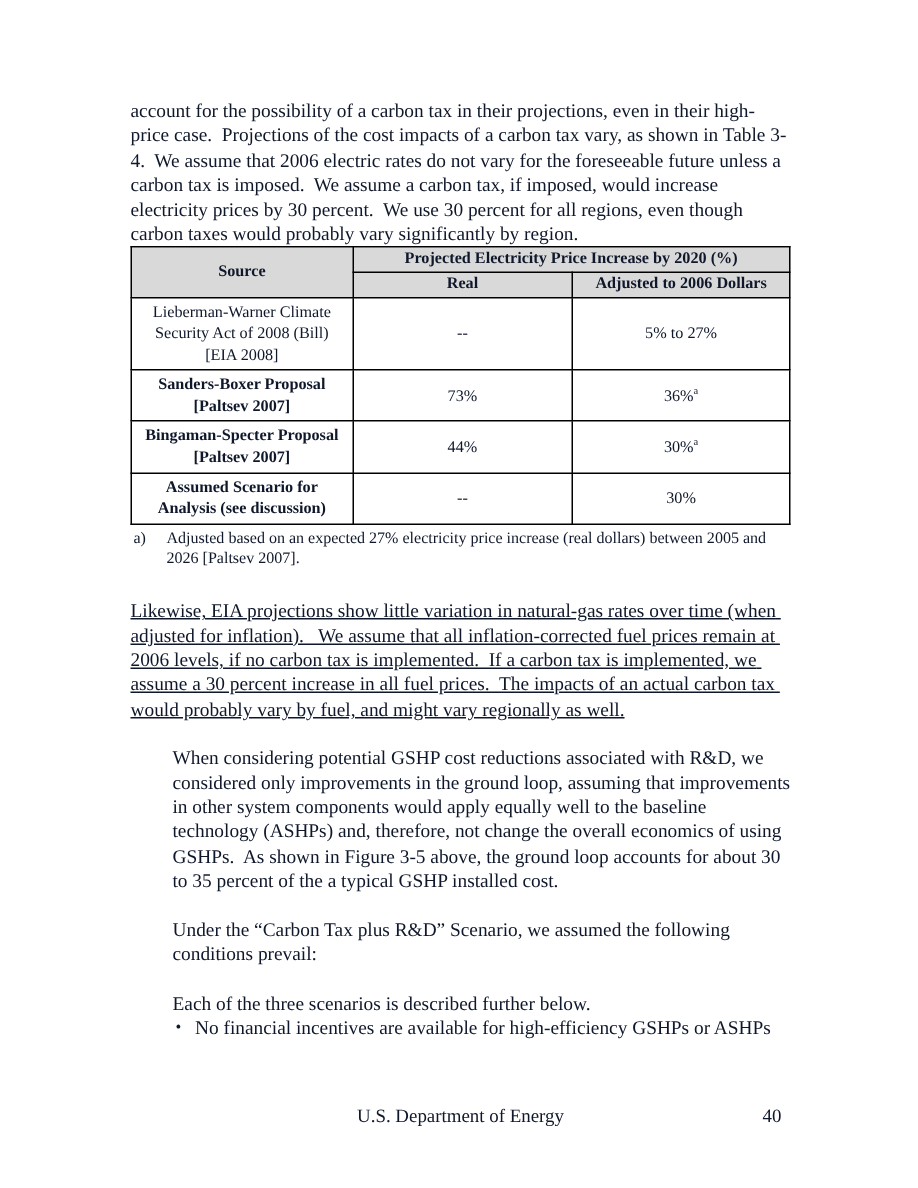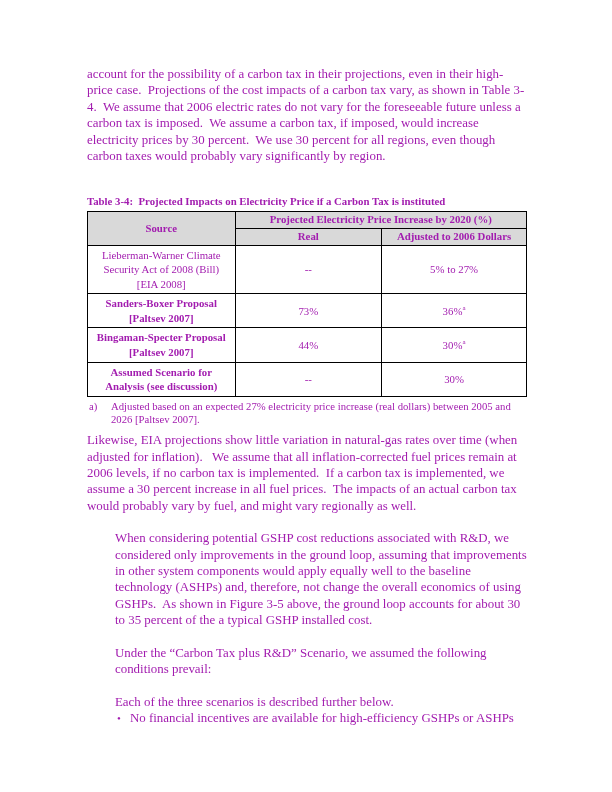--- a/index.html
+++ b/index.html
@@ -6,21 +6,21 @@
     margin: 0;
     padding: 0;
     background: #ffffff;
   }
   .page {
     position: relative;
     width: 612px;
     height: 792px;
     margin: 0 auto;
     background: #ffffff;
-    color: #a21caf;
+    color: #0f172a;
     font-family: "Liberation Serif", "DejaVu Serif", serif;
     overflow: hidden;
   }
   .content {
     position: absolute;
     left: 87px;
     top: 66px;
     width: 440px;
   }
   .para {
@@ -75,21 +75,21 @@
     line-height: 13.8px;
   }
   .footnote .fn-marker {
     flex: 0 0 22px;
     padding-left: 2px;
   }
   .footnote .fn-text {
     flex: 1;
     white-space: pre-wrap;
   }
-  .after-table { margin-top: 5px; }
+  .after-table { margin-top: 19px; text-decoration: underline; }
   .bullet-row {
     display: flex;
     font-size: 12.9px;
     line-height: 16.4px;
     padding-left: 30px;
   }
   .bullet-row .bullet-glyph {
     flex: 0 0 13px;
     font-size: 11px;
   }
@@ -116,21 +116,20 @@
   }
 </style>
 </head>
 <body>
 
 <div class="page">
   <div class="content">
 
     <p class="para">account for the possibility of a carbon tax in their projections, even in their high-price case.  Projections of the cost impacts of a carbon tax vary, as shown in Table 3-4.  We assume that 2006 electric rates do not vary for the foreseeable future unless a carbon tax is imposed.  We assume a carbon tax, if imposed, would increase electricity prices by 30 percent.  We use 30 percent for all regions, even though carbon taxes would probably vary significantly by region.</p>
 
-    <div class="table-caption">Table 3-4:  Projected Impacts on Electricity Price if a Carbon Tax is instituted</div>
 
     <table class="data-table">
       <colgroup>
         <col class="c-source">
         <col class="c-real">
         <col class="c-adjusted">
       </colgroup>
       <thead>
         <tr class="group-row">
           <th rowspan="2">Source</th>
@@ -178,13 +177,17 @@
 
     <p class="para">Each of the three scenarios is described further below.</p>
 
     <div class="bullet-row">
       <span class="bullet-glyph">•</span>
       <span class="bullet-text">No financial incentives are available for high-efficiency GSHPs or ASHPs</span>
     </div>
 
   </div>
 
+  <div class="footer">
+    <span class="footer-center">U.S. Department of Energy</span>
+    <span class="footer-page">40</span>
+  </div>
 </div>
 
 </body></html>

